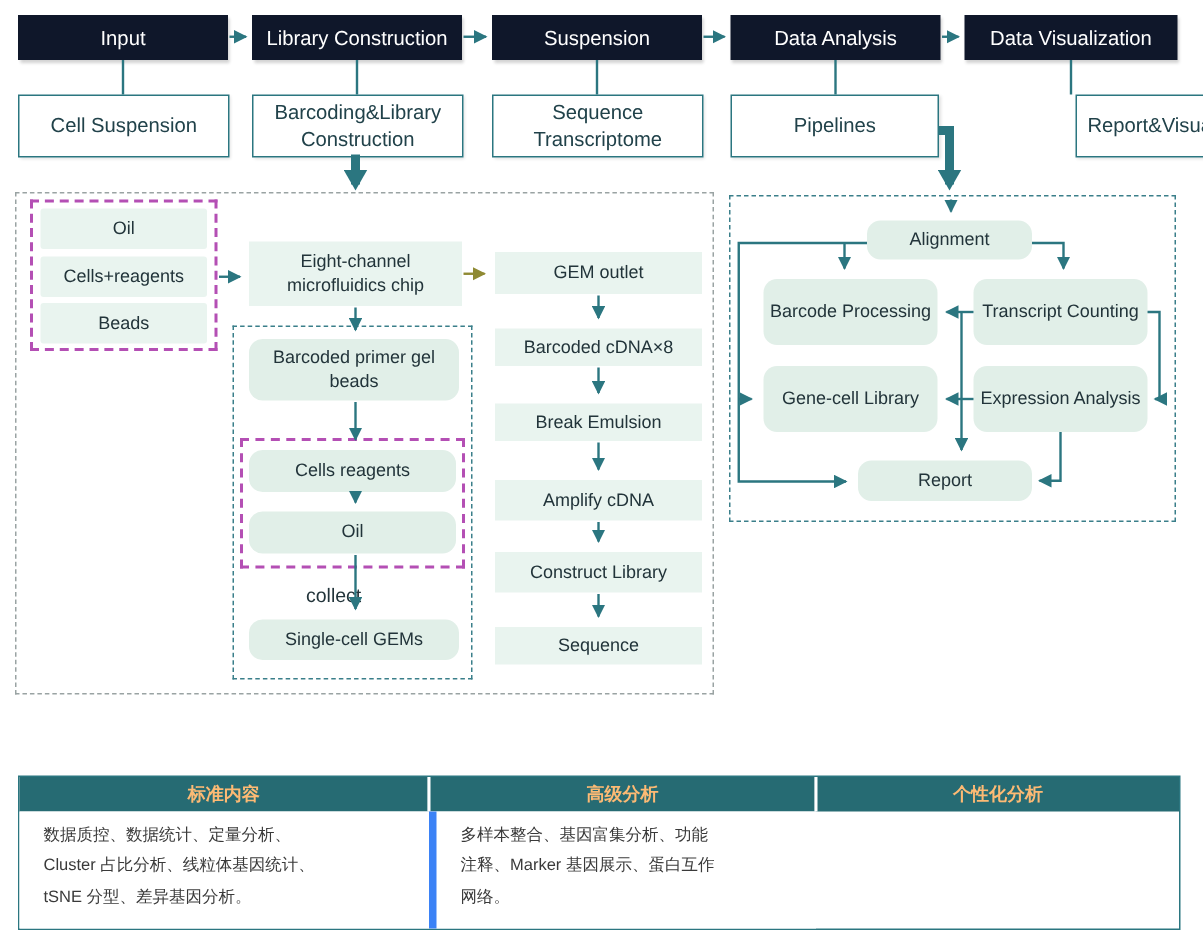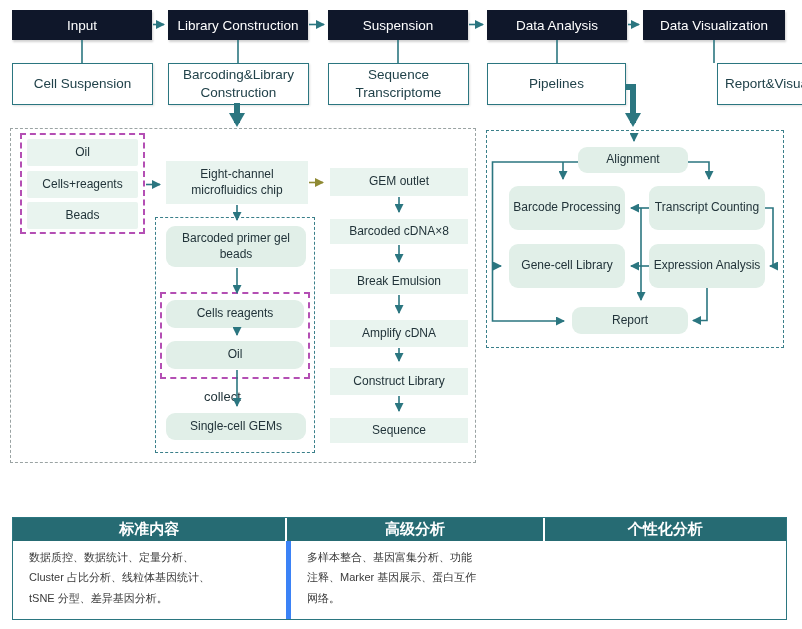--- a/index.html
+++ b/index.html
@@ -16,21 +16,21 @@
   .rounded{border-radius:9px;background:#e1efe8;}
   .dash{border-style:dashed;background:transparent;}
   .dash-gray{border:1.5px dashed #9aa3a3;}
   .dash-teal{border:1.5px dashed #3a7f8a;}
   .dash-purple{border:2px dashed #b44fb4;}
   .lbl{position:absolute;font-size:13px;color:#22343a;}
   svg.overlay{position:absolute;left:0;top:0;pointer-events:none;}
   
   .tbl{left:12px;top:517px;width:775px;border:1px solid #2b7680;}
   .trow{display:flex;}
-  .th{background:#266b73;color:#ffffff;font-weight:bold;font-size:15px;height:23px;
+  .th{background:#266b73;color:#fdba74;font-weight:bold;font-size:12px;height:23px;
       display:flex;align-items:center;justify-content:center;box-sizing:border-box;}
   .td{background:#fff;color:#3a3a3a;font-size:11px;line-height:1.85;height:78px;
       box-sizing:border-box;padding:6px 10px 0 16px;white-space:pre-line;}
   .c1{width:273px;} .c2{width:258px;} .c3{width:244px;}
   .th.c2,.th.c3{border-left:2px solid #fff;}
   .td.c2,.td.c3{border-left:5px solid #3b82f6;}
 </style>
 </head>
 <body>
 

